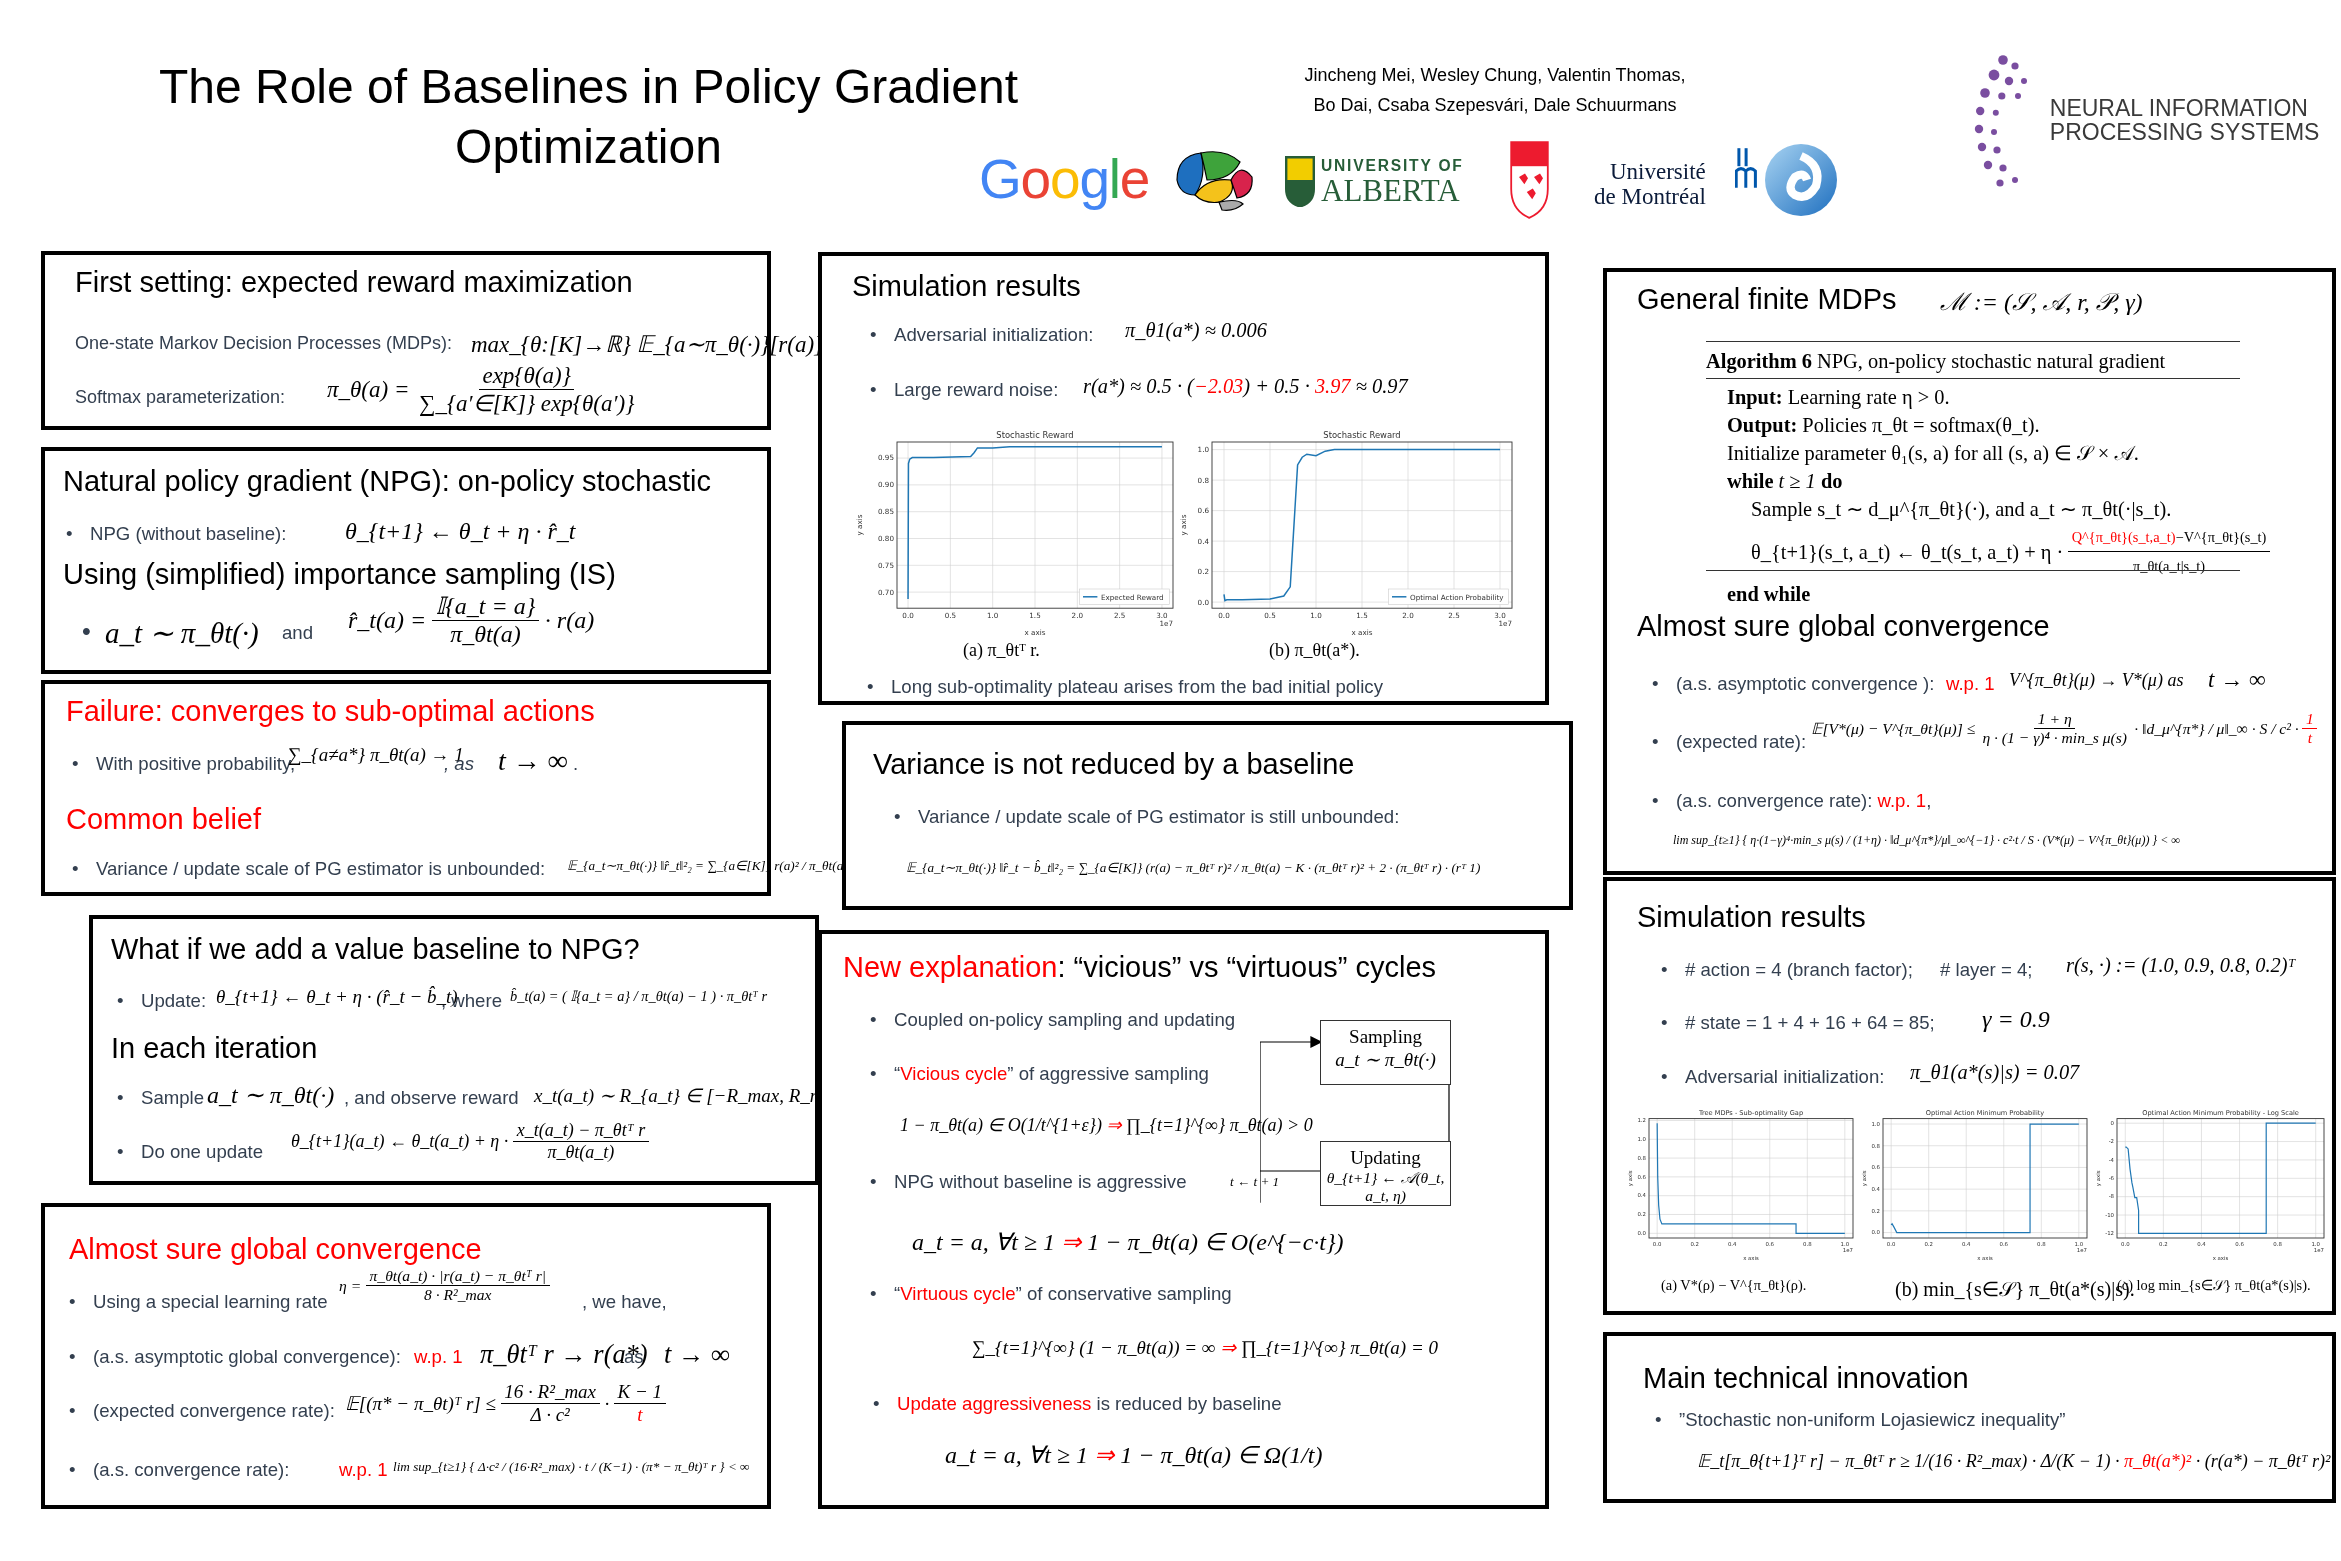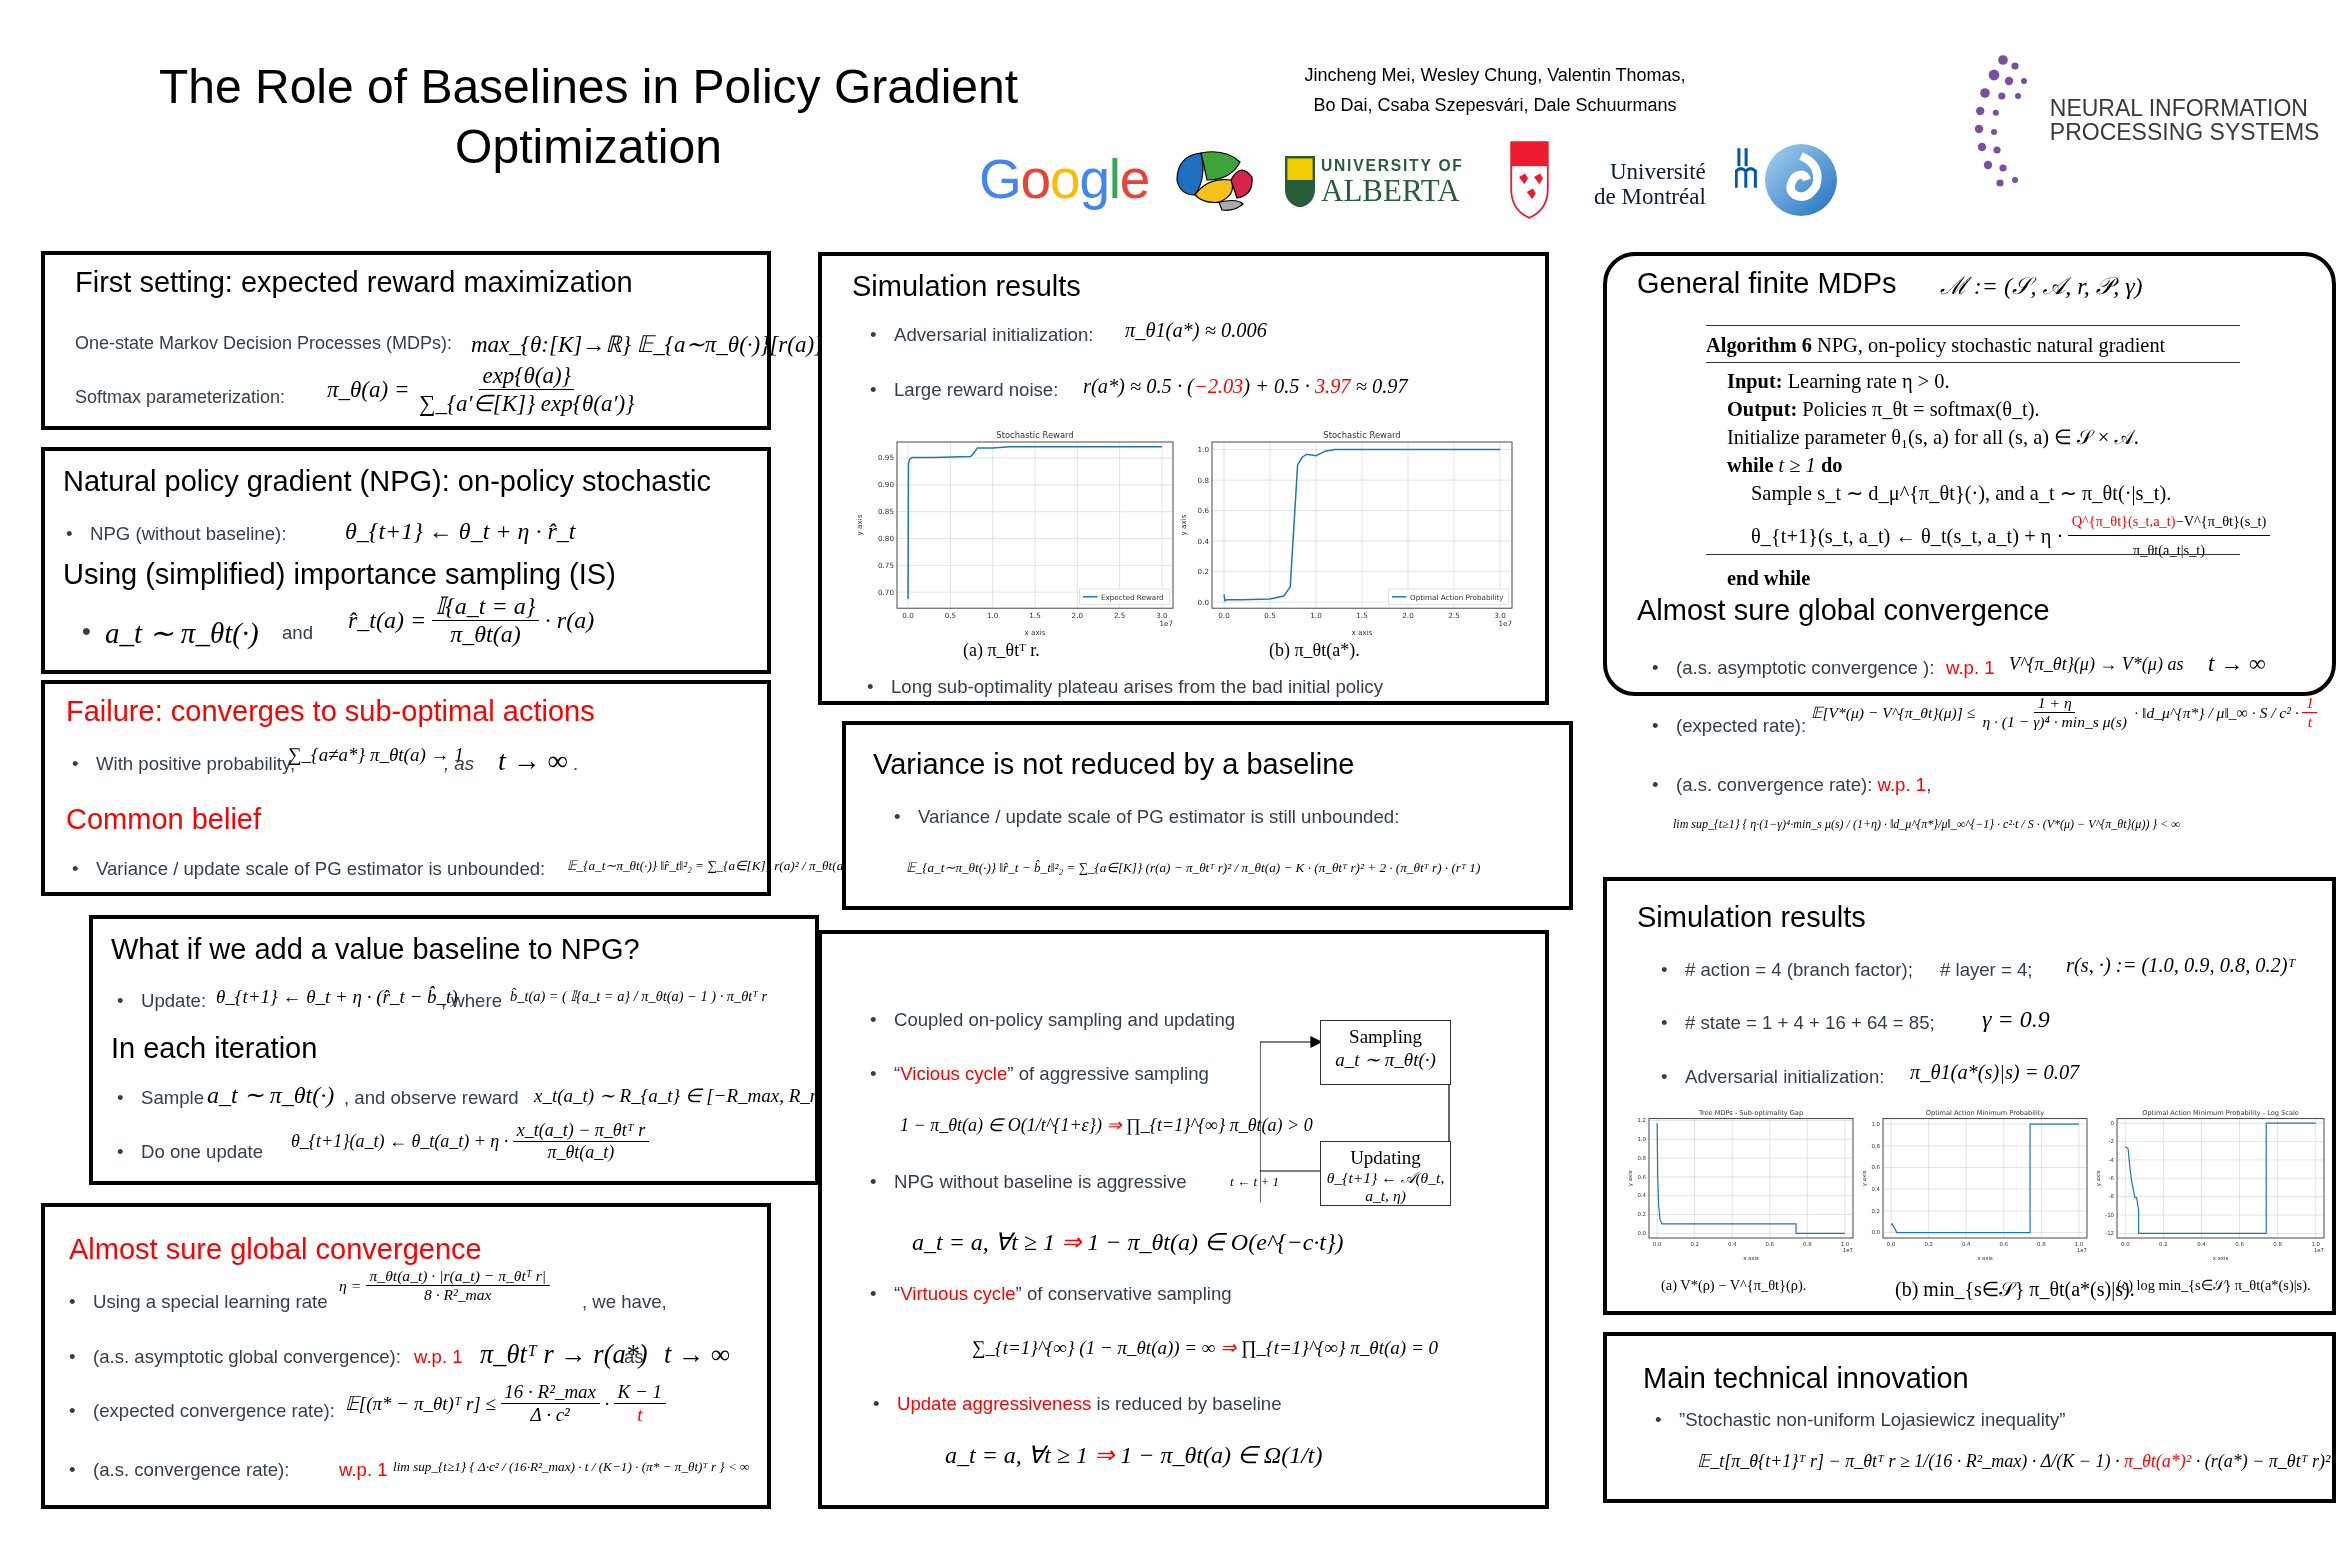--- a/index.html
+++ b/index.html
@@ -297,20 +297,23 @@
   <div class="txt bul" style="left:69px;top:420px;">Long sub-optimality plateau arises from the bad initial policy</div>
 </div>
 
 <div class="panel" style="left:818px;top:721px;width:731px;height:189px;margin-left:24px;">
   <div class="ph" style="left:27px;top:21px;">Variance is not reduced by a baseline</div>
   <div class="txt bul" style="left:72px;top:81px;">Variance / update scale of PG estimator is still unbounded:</div>
   <div class="math" style="left:60px;top:135px;font-size:13.2px;">𝔼_{a_t∼π_θt(·)} ‖r̂_t − b̂_t‖²₂ = ∑_{a∈[K]} (r(a) − π_θtᵀ r)² / π_θt(a) − K · (π_θtᵀ r)² + 2 · (π_θtᵀ r) · (rᵀ 1)</div>
 </div>
 
 <div class="panel" style="left:818px;top:930px;width:731px;height:579px;">
+  <div class="ph" style="left:21px;top:15px;">
+    <span class="red">New explanation</span><span>: “vicious” vs “virtuous” cycles</span>
+  </div>
   <div class="txt bul" style="left:72px;top:75px;">Coupled on-policy sampling and updating</div>
   <div class="txt bul" style="left:72px;top:129px;">
     <span>“</span><span class="red">Vicious cycle</span><span>” of aggressive sampling</span>
   </div>
   <div class="math" style="left:78px;top:180px;font-size:18px;">
     <span>1 − π_θt(a) ∈ O(1/t^{1+ε})</span> <span class="red">⇒</span> <span>∏_{t=1}^{∞} π_θt(a) &gt; 0</span>
   </div>
   <div class="txt bul" style="left:72px;top:237px;">NPG without baseline is aggressive</div>
   <div class="math" style="left:90px;top:294px;font-size:24px;">
     <span>a_t = a, ∀t ≥ 1</span> <span class="red">⇒</span> <span>1 − π_θt(a) ∈ O(e^{−c·t})</span>
@@ -342,21 +345,21 @@
     <div style="margin-top:4.8px;">Sampling</div>
     <div style="font-style:italic;">a_t ∼ π_θt(·)</div>
   </div>
   <div class="flowbox" style="left:498px;top:207px;width:129px;height:63px;font-size:15.6px;">
     <div style="margin-top:4.8px;font-size:19px;">Updating</div>
     <div style="font-style:italic;">θ_{t+1} ← 𝒜(θ_t, a_t, η)</div>
   </div>
   <div class="math" style="left:408px;top:240px;font-size:13.2px;">t ← t + 1</div>
 </div>
 
-<div class="panel" style="left:1603px;top:252px;width:733px;height:444px;border-radius:32px;">
+<div class="panel" style="left:1603px;top:268px;width:733px;height:607px;">
   <div class="ph" style="left:30px;top:9px;">General finite MDPs</div>
   <div class="math" style="left:333px;top:12px;font-size:24px;">ℳ := (𝒮, 𝒜, r, 𝒫, γ)</div>
   <div style="position:absolute;left:99px;top:69px;width:534px;border-top:1.8px solid #333;"></div>
   <div class="algo" style="left:99px;top:75px;"><b>Algorithm 6</b><span> NPG, on-policy stochastic natural gradient</span></div>
   <div style="position:absolute;left:99px;top:106px;width:534px;border-top:1.2px solid #333;"></div>
   <div class="algo" style="left:120px;top:111px;">
     <div><b>Input:</b><span> Learning rate η &gt; 0.</span></div>
     <div><b>Output:</b><span> Policies π_θt = softmax(θ_t).</span></div>
     <div>Initialize parameter θ₁(s, a) for all (s, a) ∈ 𝒮 × 𝒜.</div>
     <div><b>while</b><i> t ≥ 1 </i><b>do</b></div>

